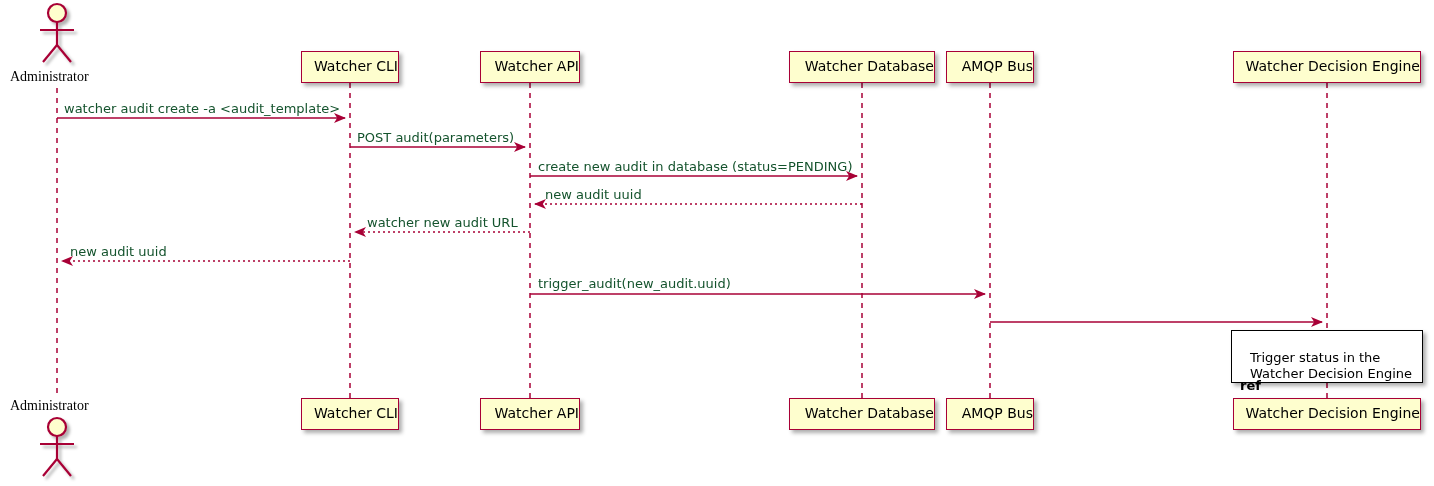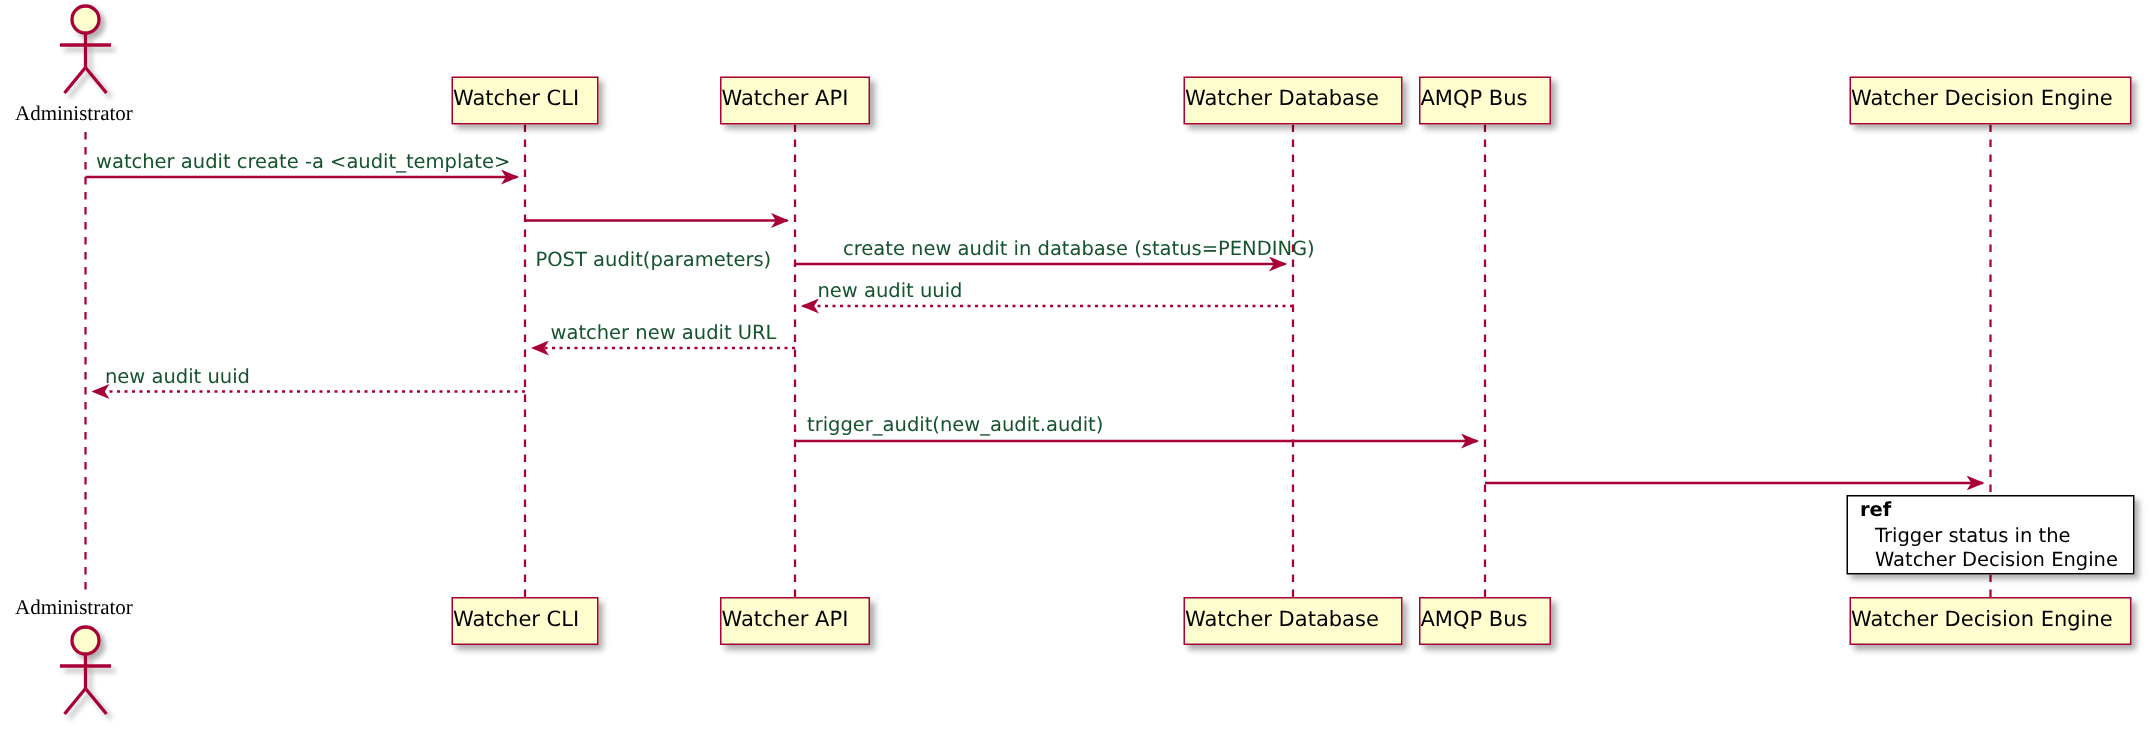--- a/index.html
+++ b/index.html
@@ -28,21 +28,21 @@
   
   .participant {
     position: absolute;
     box-sizing: border-box;
     background: #FEFECE;
     border: 1.5px solid #A80036;
     color: #000000;
     font-family: "DejaVu Sans", sans-serif;
     font-size: 14px;
     line-height: 29px;
-    text-align: left;
+    text-align: right;
     white-space: nowrap;
     box-shadow: 3px 3px 4px rgba(0,0,0,0.32);
     height: 32px;
   }
   
   .actor-label {
     position: absolute;
     font-family: Liberation Serif, serif;
     font-size: 14px;
     color: #000000;
@@ -177,28 +177,28 @@
   </div>
 
   <div class="actor-label" style="left:10px; top:69px;">
     <span>Administrator</span>
   </div>
   <div class="actor-label" style="left:10px; top:398px;">
     <span>Administrator</span>
   </div>
 
   <div class="msg-label" style="left:64px; top:102px;">watcher audit create -a &lt;audit_template&gt;</div>
-  <div class="msg-label" style="left:357px; top:131px;margin-top:36px;">POST audit(parameters)</div>
-  <div class="msg-label" style="left:538px; top:160px;margin-left:24px;">create new audit in database (status=PENDING)</div>
+  <div class="msg-label" style="left:357px; top:131px;">POST audit(parameters)</div>
+  <div class="msg-label" style="left:538px; top:160px;">create new audit in database (status=PENDING)</div>
   <div class="msg-label" style="left:545px; top:188px;">new audit uuid</div>
   <div class="msg-label" style="left:367px; top:216px;">watcher new audit URL</div>
   <div class="msg-label" style="left:70px; top:245px;">new audit uuid</div>
-  <div class="msg-label" style="left:538px; top:277px;">trigger_audit(new_audit.audit)</div>
+  <div class="msg-label" style="left:538px; top:277px;">trigger_audit(new_audit.uuid)</div>
 
   <div class="ref-box" style="left:1231px; top:330px; width:192px; height:53px;">
-    <div class="ref-tab" style="width:45px; height:18px; border-right:none; border-bottom:none; background:transparent;">
+    <div class="ref-tab" style="width:45px; height:18px; border-right:none; border-bottom:none; background:transparent;margin-top:45px;">
       <span>ref</span>
     </div>
     <div class="ref-body" style="left:18px; top:19px;">Trigger status in the</div>
     <div class="ref-body" style="left:18px; top:35px;">Watcher Decision Engine</div>
   </div>
 
 </div>
 
 </body></html>

